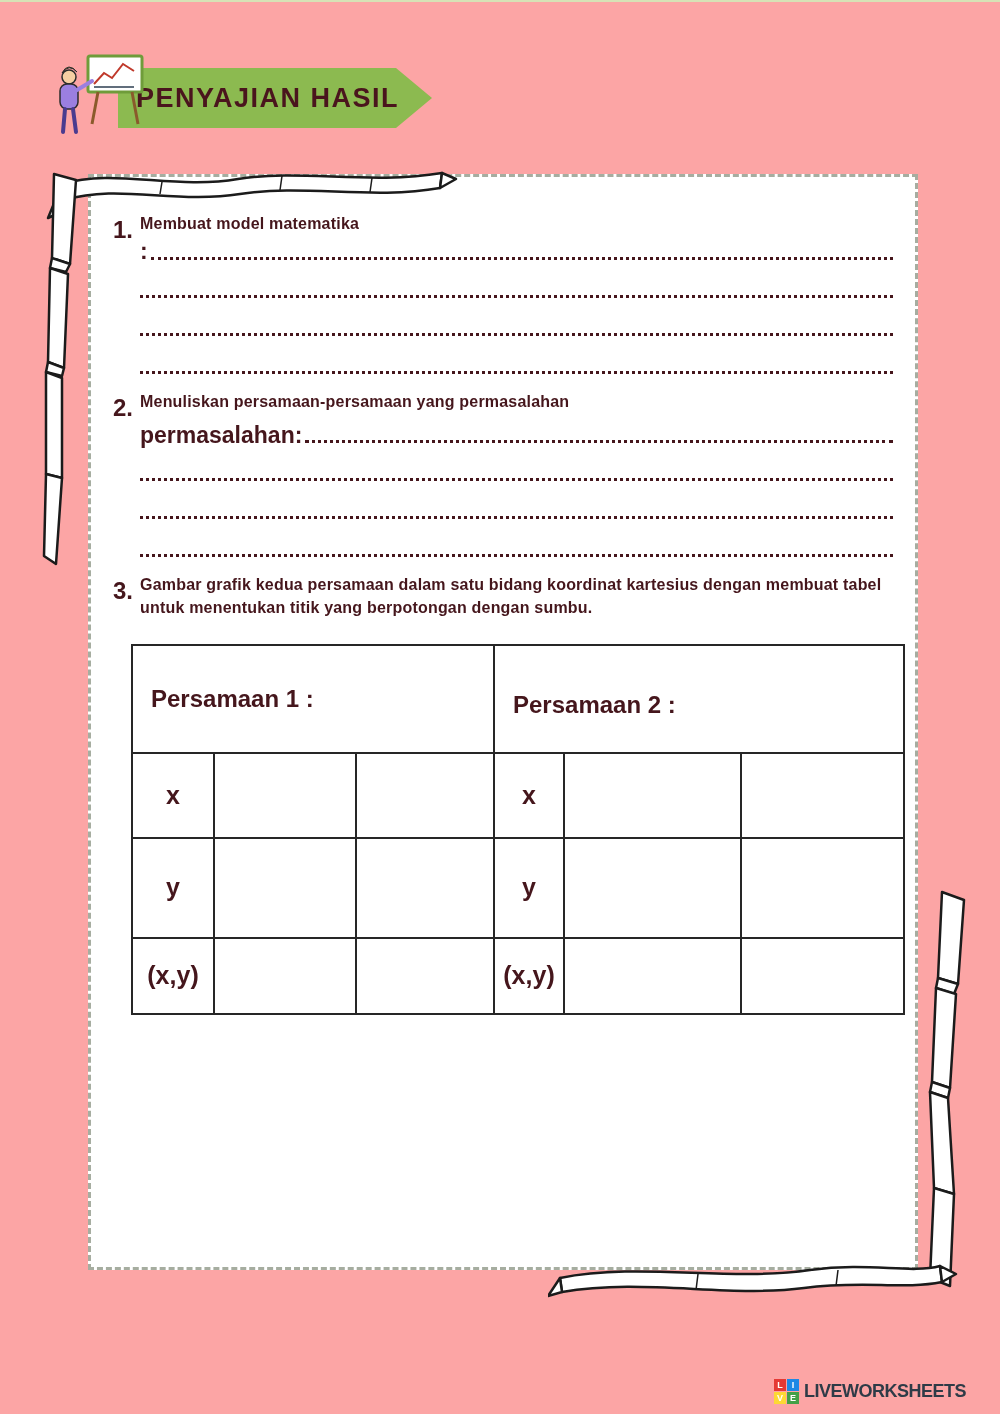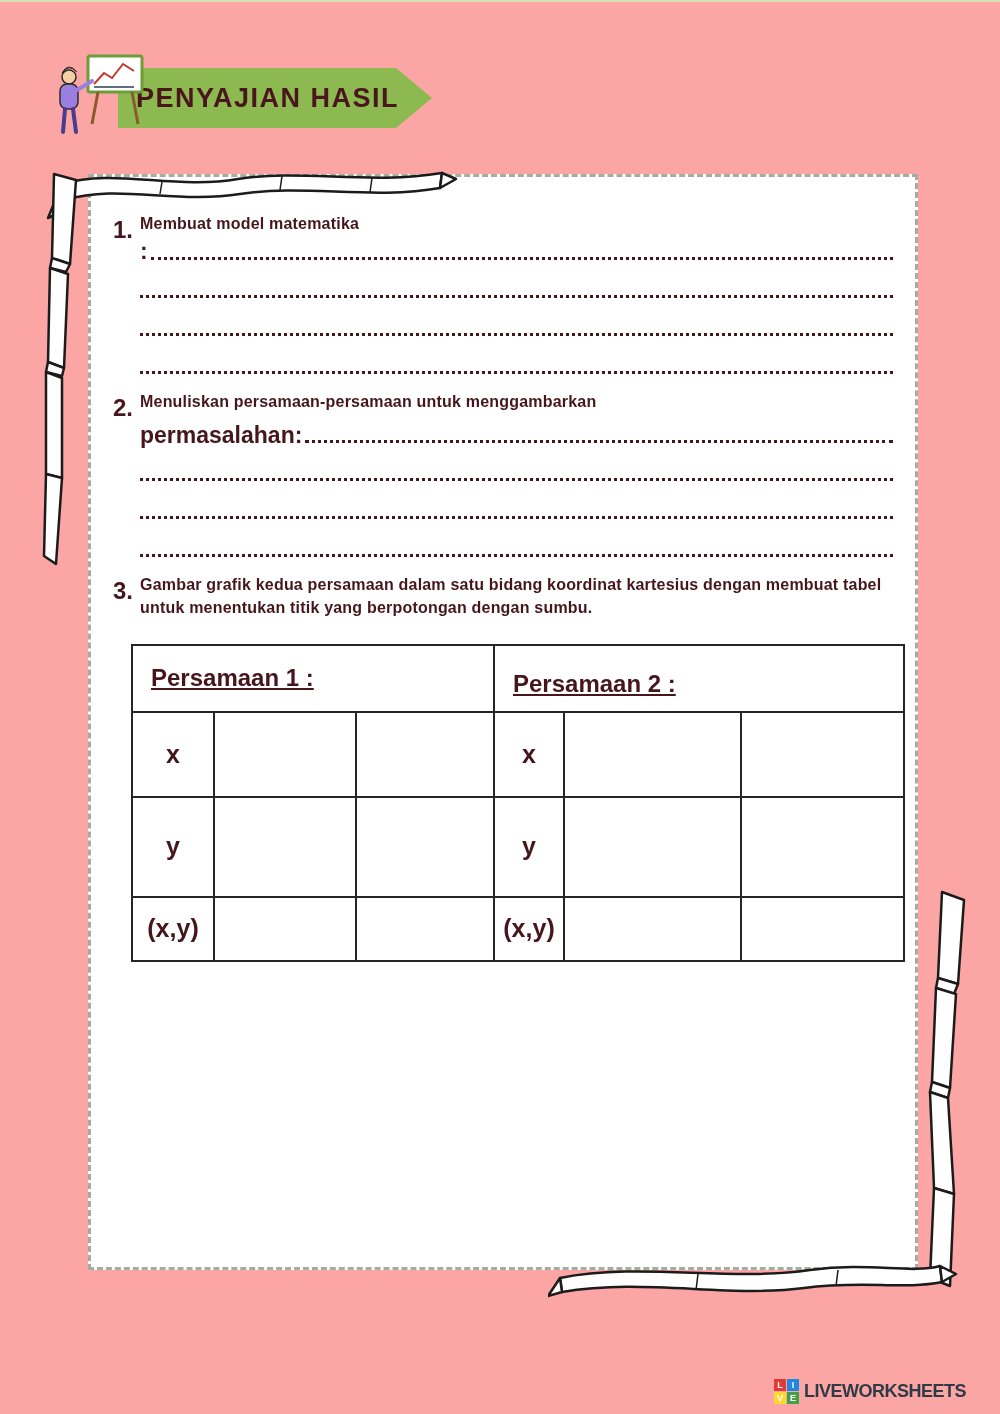--- a/index.html
+++ b/index.html
@@ -54,24 +54,24 @@
 
   
   table.grid {
     border-collapse:collapse; margin:24px 0 0 18px; width:772px;
     table-layout:fixed;
   }
   table.grid td { border:2.5px solid #262626; background:#fff; }
   .th { font-weight:800; font-size:24px; color:#45161c; padding-left:18px; }
   .th2 { padding-top:12px; }
   .lbl { text-align:center; font-weight:800; font-size:25px; color:#45161c; }
-  tr.hrow td { height:67px;text-decoration:underline; }
+  tr.hrow td { height:108px; }
   tr.xrow td { height:85px; }
   tr.yrow td { height:100px; }
-  tr.xyrow td { height:64px; }
+  tr.xyrow td { height:76px; }
 
   
   .deco { position:absolute; z-index:5; pointer-events:none; }
   .ribbon-top    { left:42px;  top:146px; }
   .ribbon-left   { left:40px;  top:168px; }
   .ribbon-right  { left:920px; top:886px; }
   .ribbon-bottom { left:548px; top:1248px; }
 
   
   .footer {
@@ -171,21 +171,21 @@
           </div>
         <div class="blank">
             <span class="dots"></span>
           </div>
       </div>
     </div>
 
     <div class="item">
       <span class="num">2.</span>
       <div class="body">
-        <div class="item-title">Menuliskan persamaan-persamaan untuk menggambarkan</div>
+        <div class="item-title">Menuliskan persamaan-persamaan yang permasalahan</div>
         <div class="inline-blank">
           <span class="prefix">permasalahan:</span>
           <span class="dots"></span>
         </div>
         <div class="blank">
             <span class="dots"></span>
           </div>
         <div class="blank">
             <span class="dots"></span>
           </div>

